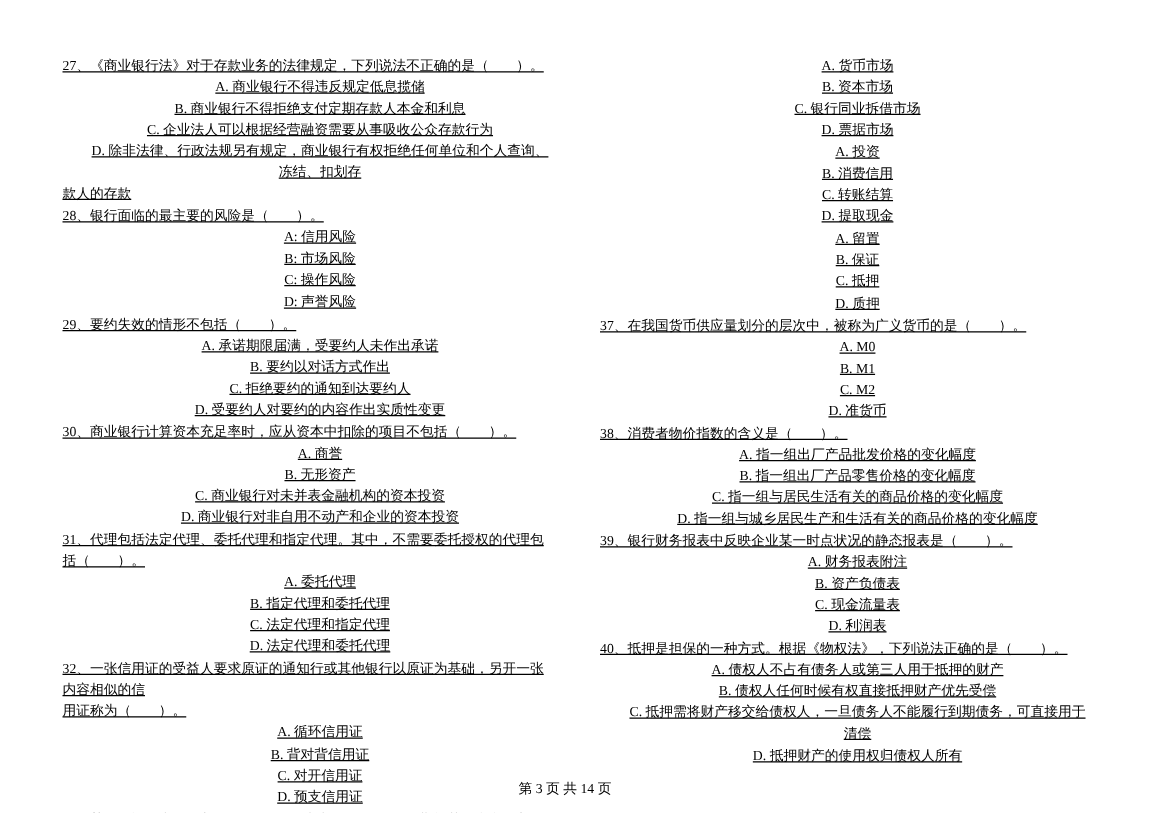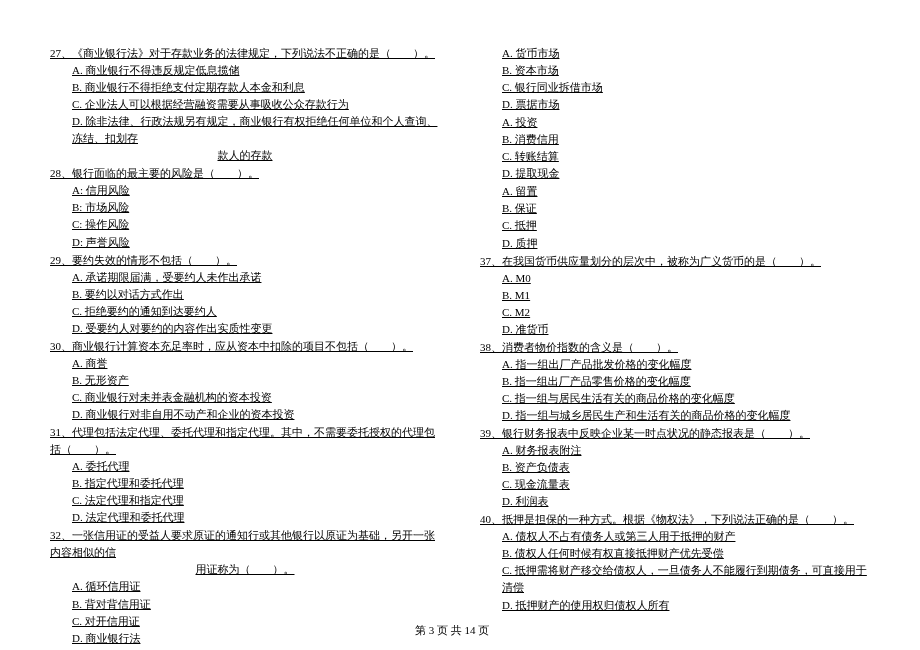--- a/index.html
+++ b/index.html
@@ -28,24 +28,24 @@
     .question {
       margin-bottom: 1px;
       text-decoration: underline;
     }
     .q-text {
       display: block;
     }
     .option {
       padding-left: 22px;
       display: block;
+      text-align: center;
     }
     .continuation {
       display: block;
-      text-align: center;
     }
     .footer {
       position: absolute;
       bottom: 12px;
       left: 0;
       right: 16px;
       text-align: center;
       font-size: 11px;
     }
   </style>
@@ -89,21 +89,21 @@
       <span class="option">B. 指定代理和委托代理</span>
       <span class="option">C. 法定代理和指定代理</span>
       <span class="option">D. 法定代理和委托代理</span>
     </div>
     <div class="question">
       <span class="q-text">32、一张信用证的受益人要求原证的通知行或其他银行以原证为基础，另开一张内容相似的信</span>
       <span class="continuation">用证称为（　　）。</span>
       <span class="option">A. 循环信用证</span>
       <span class="option">B. 背对背信用证</span>
       <span class="option">C. 对开信用证</span>
-      <span class="option">D. 商业银行法</span>
+      <span class="option">D. 预支信用证</span>
     </div>
     <div class="question">
       <span class="q-text">33、某人投资债券，买入价格是100元，卖出价格是105元，期间获得利息收入是5元，则该投资</span>
 
     </div>
 
   </div>
 
   <div class="col">
     <div class="question">

